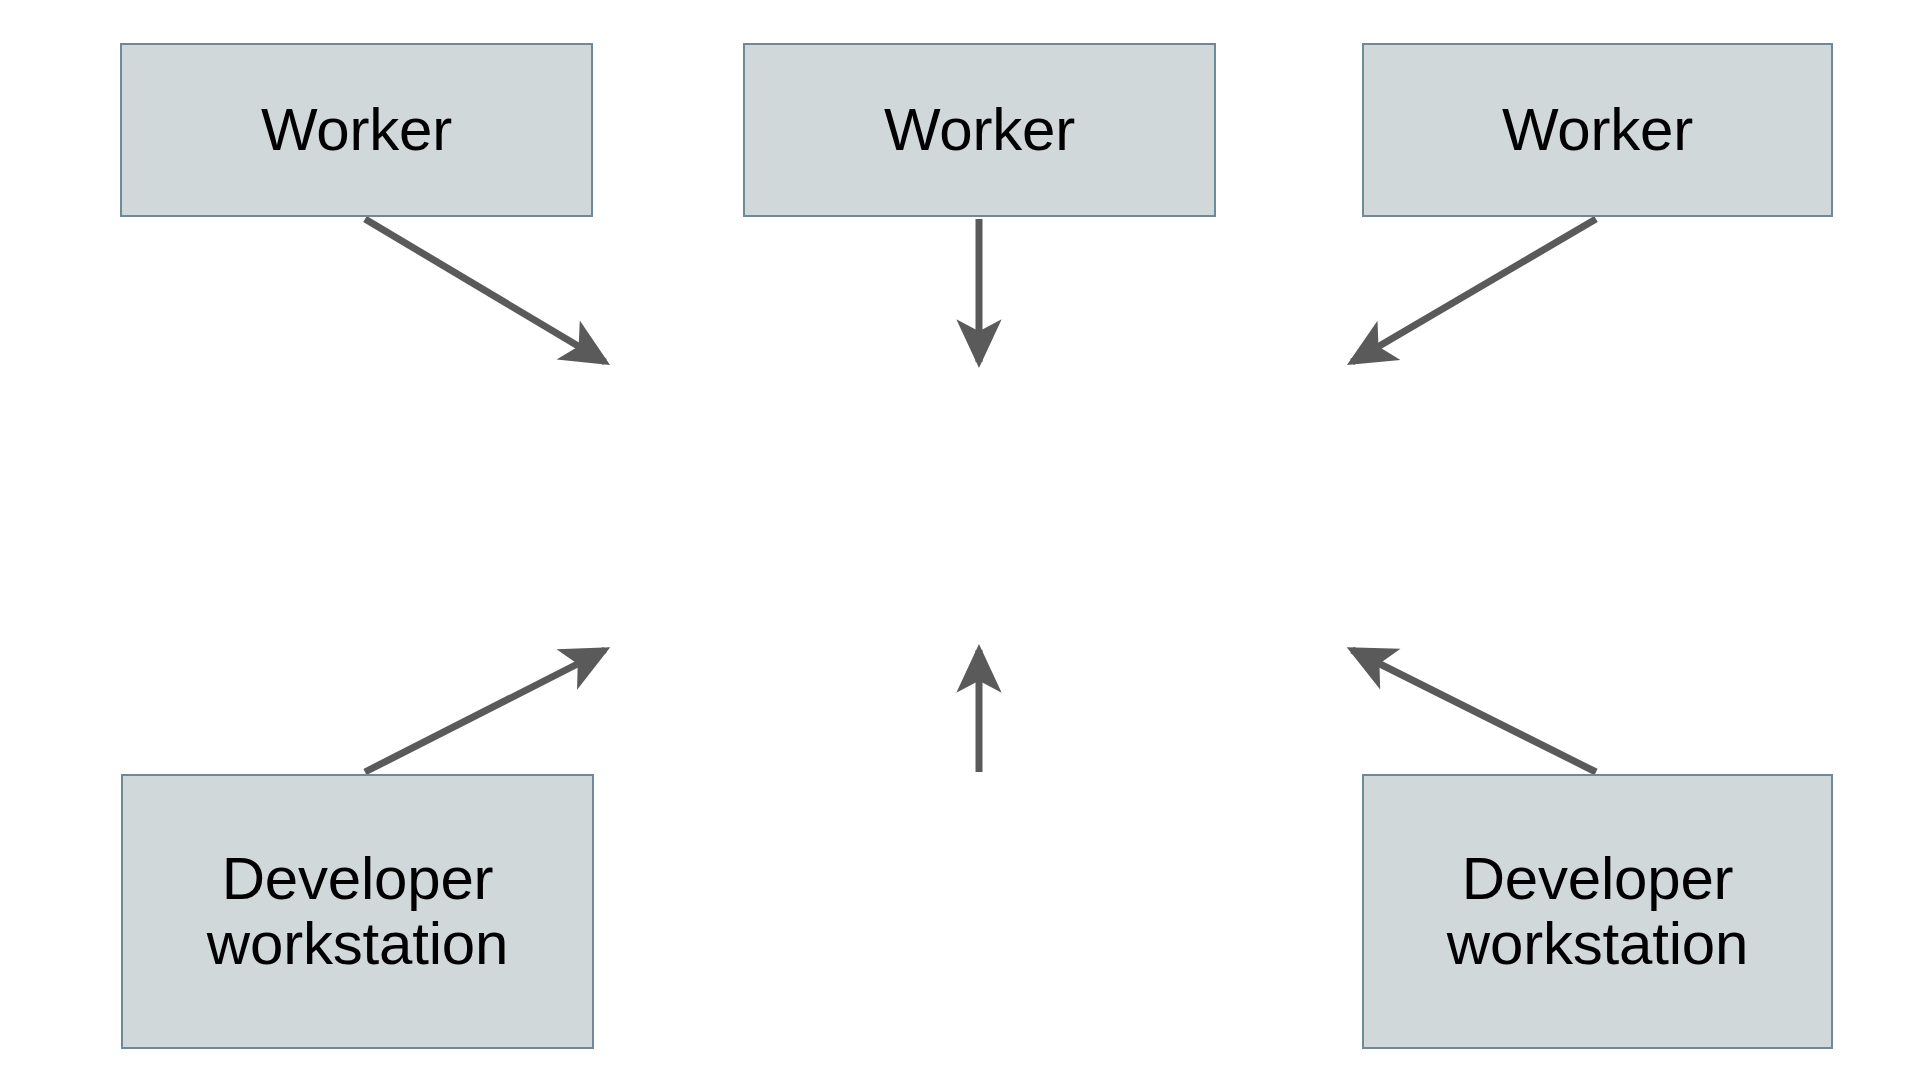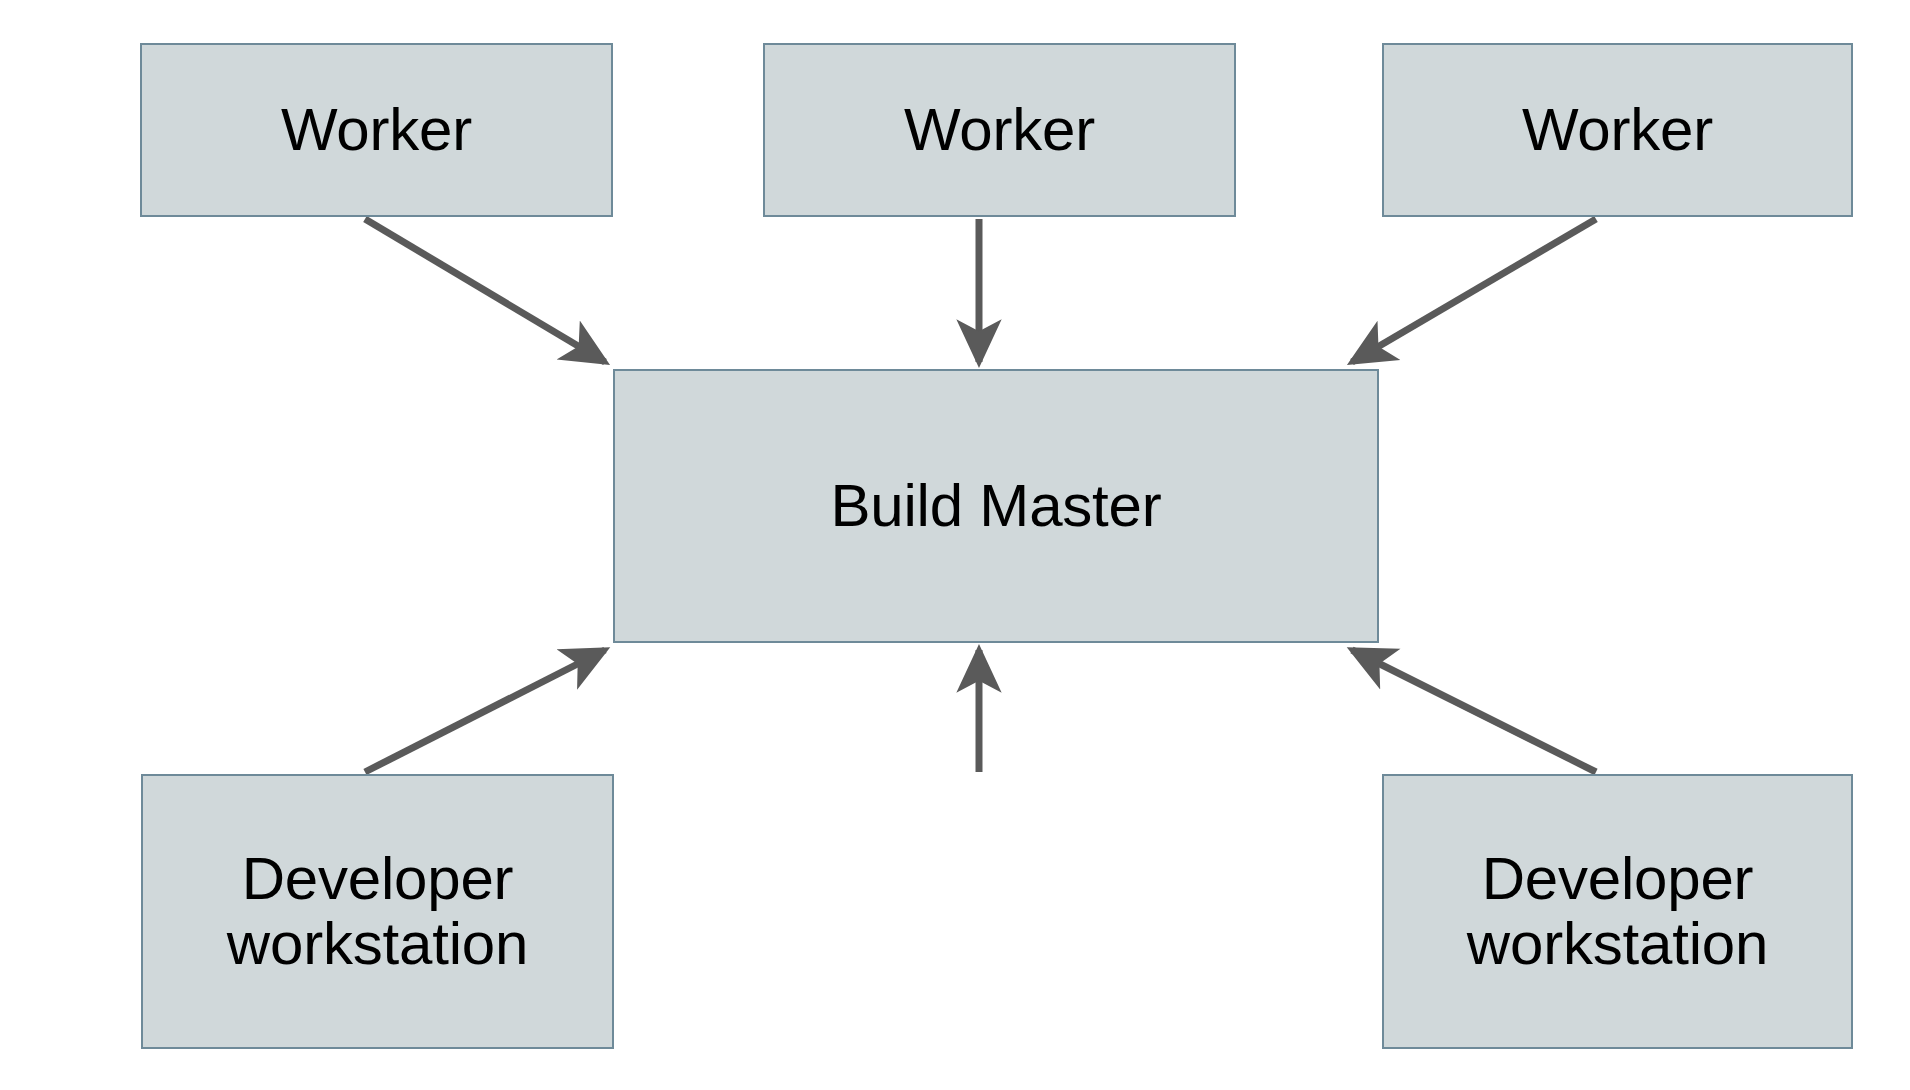--- a/index.html
+++ b/index.html
@@ -33,21 +33,20 @@
     background: #d0d8da;
     border: 2px solid #6e8a99;
     display: flex;
     align-items: center;
     justify-content: center;
     text-align: center;
     color: #000000;
     line-height: 1.08;
     white-space: pre-line;
     letter-spacing: -0.2px;
-    margin-left: 20px;
   }
   .node-label {
     display: block;
     width: 100%;
     padding: 0 6px;
     box-sizing: border-box;
   }
   
   #node-worker-1 { left: 120px;  top: 43px;  width: 473px; height: 174px; font-size: 60px; }
   #node-worker-2 { left: 743px;  top: 43px;  width: 473px; height: 174px; font-size: 60px; }
@@ -87,23 +86,20 @@
   </div>
 
   <div class="node" id="node-worker-2">
     <span class="node-label">Worker</span>
   </div>
 
   <div class="node" id="node-worker-3">
     <span class="node-label">Worker</span>
   </div>
 
-  <div class="node" id="node-build-master">
-    <span class="node-label">Build Master</span>
-  </div>
 
   <div class="node" id="node-dev-ws-1">
     <span class="node-label">Developer
 workstation</span>
   </div>
 
 
   <div class="node" id="node-dev-ws-2">
     <span class="node-label">Developer
 workstation</span>

